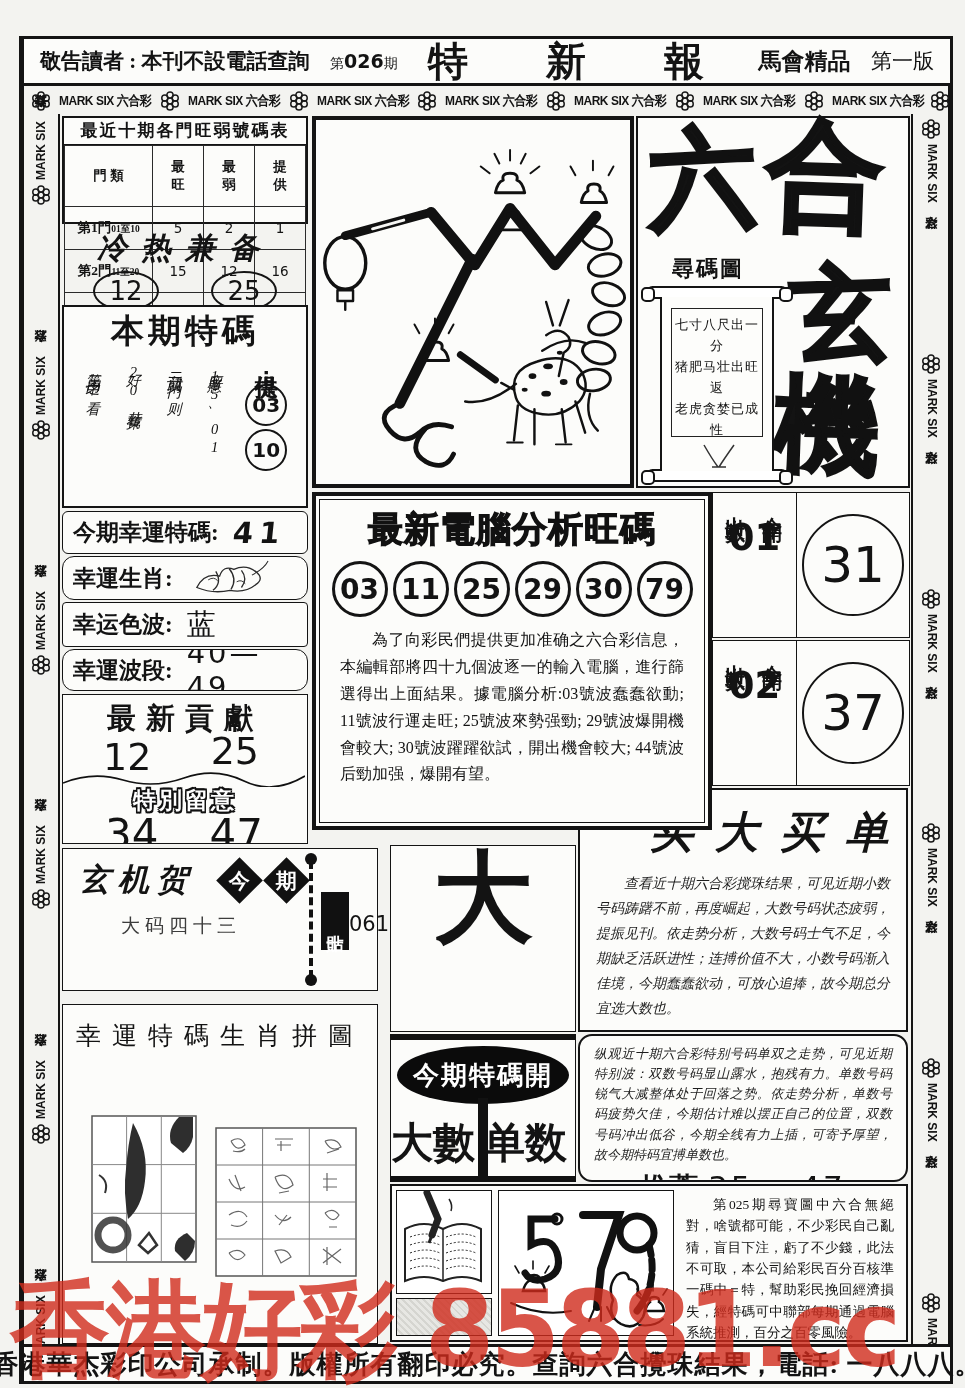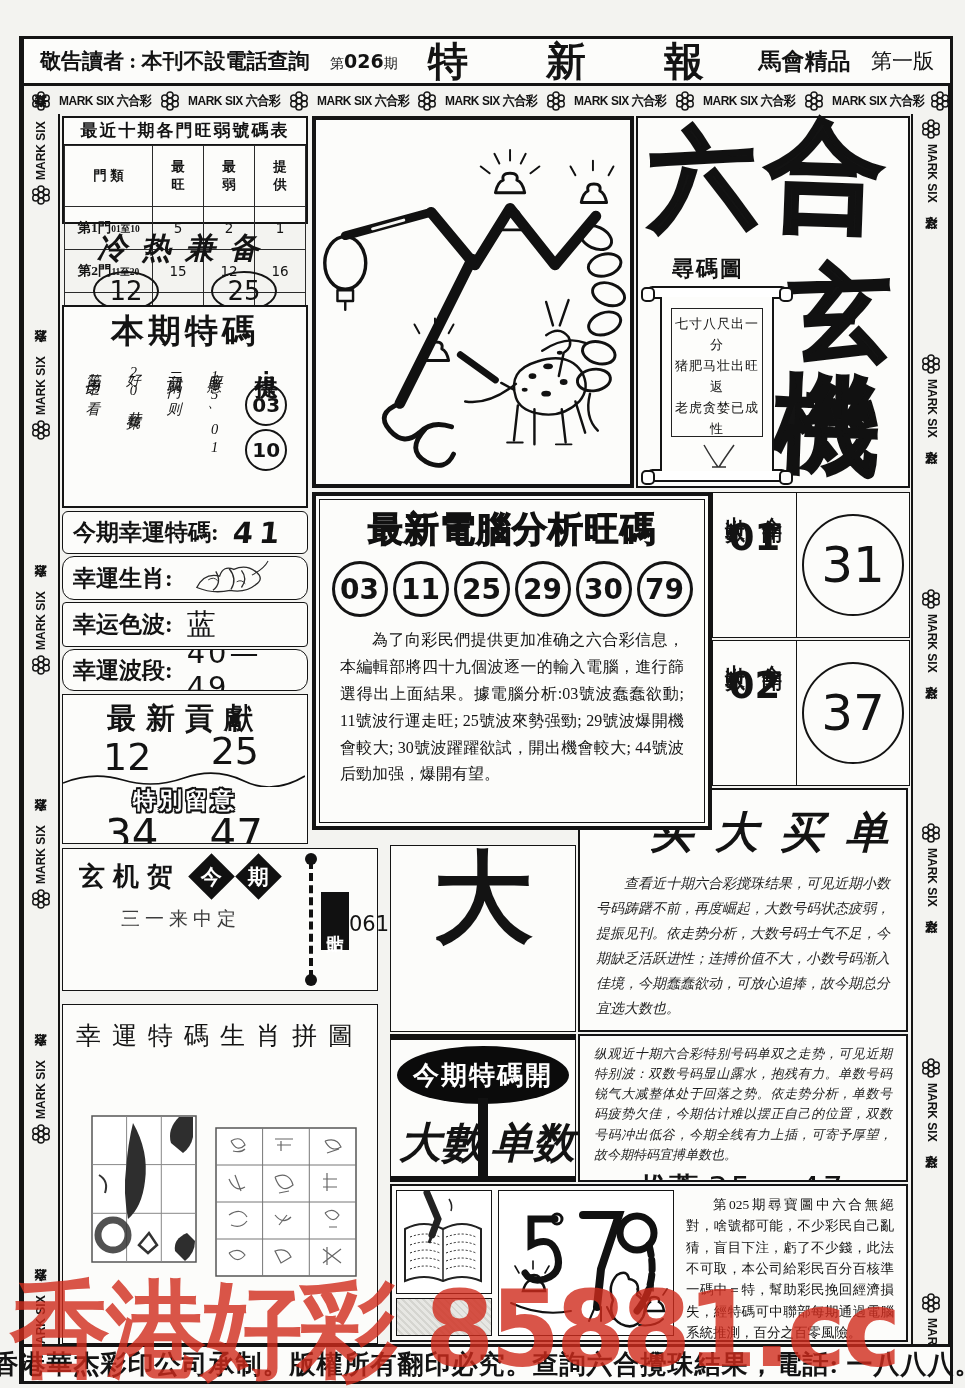--- a/index.html
+++ b/index.html
@@ -68,21 +68,21 @@
 
   
   .contrib-title{font-size:29px;font-weight:bold;text-align:center;letter-spacing:10px;padding-top:4px;}
   .contrib-nums{position:relative;height:44px;}
   .contrib-nums span{position:absolute;font-size:38px;}
   .outline-text{color:#fff;font-weight:900;letter-spacing:3px;
                 text-shadow:-1.6px -1.6px 0 #111,1.6px -1.6px 0 #111,-1.6px 1.6px 0 #111,1.6px 1.6px 0 #111,0 1.6px 0 #111,0 -1.6px 0 #111,1.6px 0 0 #111,-1.6px 0 0 #111;}
 
   
   .mys-title{display:flex;align-items:center;padding:10px 0 0 16px;}
-  .mys-prefix{font-size:26px;font-weight:900;letter-spacing:8px;margin-right:7px;}
+  .mys-prefix{font-size:31px;font-weight:900;font-style:italic;letter-spacing:8px;margin-right:20px;}
   .diamond{width:33px;height:33px;background:#111;transform:rotate(45deg);display:inline-flex;
            align-items:center;justify-content:center;margin:0 7px;}
   .diamond span{transform:rotate(-45deg);color:#fff;font-size:21px;font-weight:bold;}
   .mys-poem{width:236px;text-align:center;margin-top:12px;font-size:19px;letter-spacing:5px;color:#3c3c3c;line-height:1.35;}
   .dash-line{position:absolute;left:246px;top:12px;bottom:12px;border-left:4px dashed #111;}
   .dot{position:absolute;width:12px;height:12px;background:#111;border-radius:50%;left:242px;}
   .tip-col{position:absolute;left:258px;top:6px;bottom:4px;width:54px;display:flex;flex-direction:row;align-items:center;}
   .tip-label{background:#111;color:#fff;width:28px;height:58px;display:flex;align-items:center;justify-content:center;
              writing-mode:vertical-rl;text-orientation:upright;font-size:17px;font-weight:bold;}
   .tip-num{font-size:21px;margin-top:7px;}
@@ -99,21 +99,21 @@
   .c-circle{width:56px;height:56px;border:3px solid #141414;border-radius:50%;display:flex;
             align-items:center;justify-content:center;font-size:28px;font-weight:bold;}
   .comp-body{margin:10px 20px 0;font-size:16px;line-height:1.68;text-align:justify;text-indent:2em;}
 
   
   .oval-badge{background:#0b0b0b;color:#fff;border-radius:50%;width:168px;height:62px;display:flex;
               align-items:center;justify-content:center;font-size:26px;font-weight:bold;letter-spacing:2px;margin:10px auto 0;}
   .big-char{font-size:100px;text-align:center;line-height:1.05;font-weight:600;}
   .teka{border:1.5px solid #141414;border-top:6px solid #111;border-bottom:6px solid #111;}
   .teka-opts{position:relative;display:flex;margin-top:2px;height:74px;}
-  .teka-opts span.opt{flex:1;text-align:right;font-size:42px;font-weight:bold;font-style:italic;line-height:74px;}
+  .teka-opts span.opt{flex:1;text-align:left;font-size:42px;font-weight:bold;line-height:74px;}
   .teka-stem{position:absolute;left:50%;top:-8px;bottom:0;width:10px;margin-left:-5px;background:#111;}
 
   
   .stat-box{display:flex;}
   .stat-left{width:84px;border-right:1px solid #141414;display:flex;flex-direction:column;align-items:center;padding-top:8px;}
   .stat-cols{display:flex;gap:10px;}
   .stat-cols .vt{font-size:20px;font-weight:bold;letter-spacing:3px;}
   .stat-num{font-size:37px;font-weight:600;margin-top:6px;}
   .stat-right{flex:1;display:flex;align-items:center;justify-content:center;}
   .stat-circle{width:102px;height:102px;border:2.5px solid #141414;border-radius:50%;display:flex;
@@ -124,21 +124,21 @@
   .hand-body{margin:10px 16px 0;font-size:14px;line-height:1.78;font-style:italic;text-align:justify;text-indent:2em;color:#1d1d1d;}
   .reco{ text-align:center;margin-top:4px;}
   .reco .lbl{font-size:29px;font-weight:900;}
   .reco .nums{font-size:31px;letter-spacing:3px;}
 
   .trend-body{margin:8px 14px 0;font-size:13px;line-height:1.55;font-style:italic;text-align:justify;color:#1d1d1d;}
 
   
   .callig{position:absolute;font-weight:900;-webkit-text-stroke:3px #111;line-height:1;}
   .mast-tag{position:absolute;font-size:22px;font-weight:900;letter-spacing:2px;}
-  .scroll{position:absolute;font-family:Liberation Mono, monospace;}
+  .scroll{position:absolute;}
   .roller{position:absolute;left:0;right:0;height:13px;border:2px solid #141414;border-radius:7px;background:#fff;}
   .roller:before,.roller:after{content:"";position:absolute;top:-1px;width:10px;height:11px;border:2px solid #141414;border-radius:5px;background:#fff;}
   .roller:before{left:-7px;} .roller:after{right:-7px;}
   .scroll-body{position:absolute;left:14px;right:14px;top:11px;bottom:11px;background:#fdfdfb;
                border-left:2px solid #141414;border-right:2px solid #141414;}
   .scroll-frame{position:absolute;left:9px;right:9px;top:11px;bottom:34px;border:1.5px solid #222;
                 text-align:center;font-size:13px;line-height:1.62;letter-spacing:1px;padding-top:5px;overflow:hidden;}
 
   
   .treasure{display:flex;}
@@ -581,21 +581,21 @@
     <div class="mys-title">
       <span class="mys-prefix">玄机贺</span>
       <span class="diamond">
           <span>今</span>
         </span>
       <span class="diamond">
           <span>期</span>
         </span>
     </div>
     <div class="mys-poem">
-      <div>三一来中定</div>
+      <div>大码四十三</div>
     </div>
     <div class="dash-line"></div>
     <div class="dot" style="top:4px;"></div>
     <div class="dot" style="bottom:4px;"></div>
     <div class="tip-col">
       <span class="tip-label">貼士</span>
       <span class="tip-num num">06</span>
       <span class="tip-num num">16</span>
     </div>
   </div>
@@ -767,21 +767,21 @@
 
   <div class="abs teka" style="left:390px;top:1034px;width:186px;height:148px;background:#fcfcfa;">
     <div class="oval-badge" style="margin-top:6px;width:172px;height:58px;">今期特碼開</div>
     <div class="teka-opts">
       <span class="opt">大數</span>
       <span class="teka-stem"></span>
       <span class="opt">单数</span>
     </div>
   </div>
 
-  <div class="abs box" style="left:578px;top:1034px;width:330px;height:148px;overflow:hidden;">
+  <div class="abs box" style="left:578px;top:1034px;width:330px;height:148px;overflow:hidden;border-radius:14px;">
     <div class="trend-body">纵观近十期六合彩特别号码单双之走势，可见近期特别波：双数号码显山露水，抱残有力。单数号码锐气大减整体处于回落之势。依走势分析，单数号码疲势欠佳，今期估计难以摆正自己的位置，双数号码冲出低谷，今期全线有力上插，可寄予厚望，故今期特码宜搏单数也。</div>
     <div class="reco" style="margin-top:2px;">
       <span class="lbl">推薦:</span><span class="nums num">35、 47</span>
     </div>
   </div>
 
   <div class="abs box treasure" style="left:390px;top:1184px;width:518px;height:158px;border-width:2.5px;overflow:hidden;">
     <div class="tr-bookbox">
       <div class="tr-bookframe">
         <svg width="92" height="100" viewBox="0 0 92 100">

